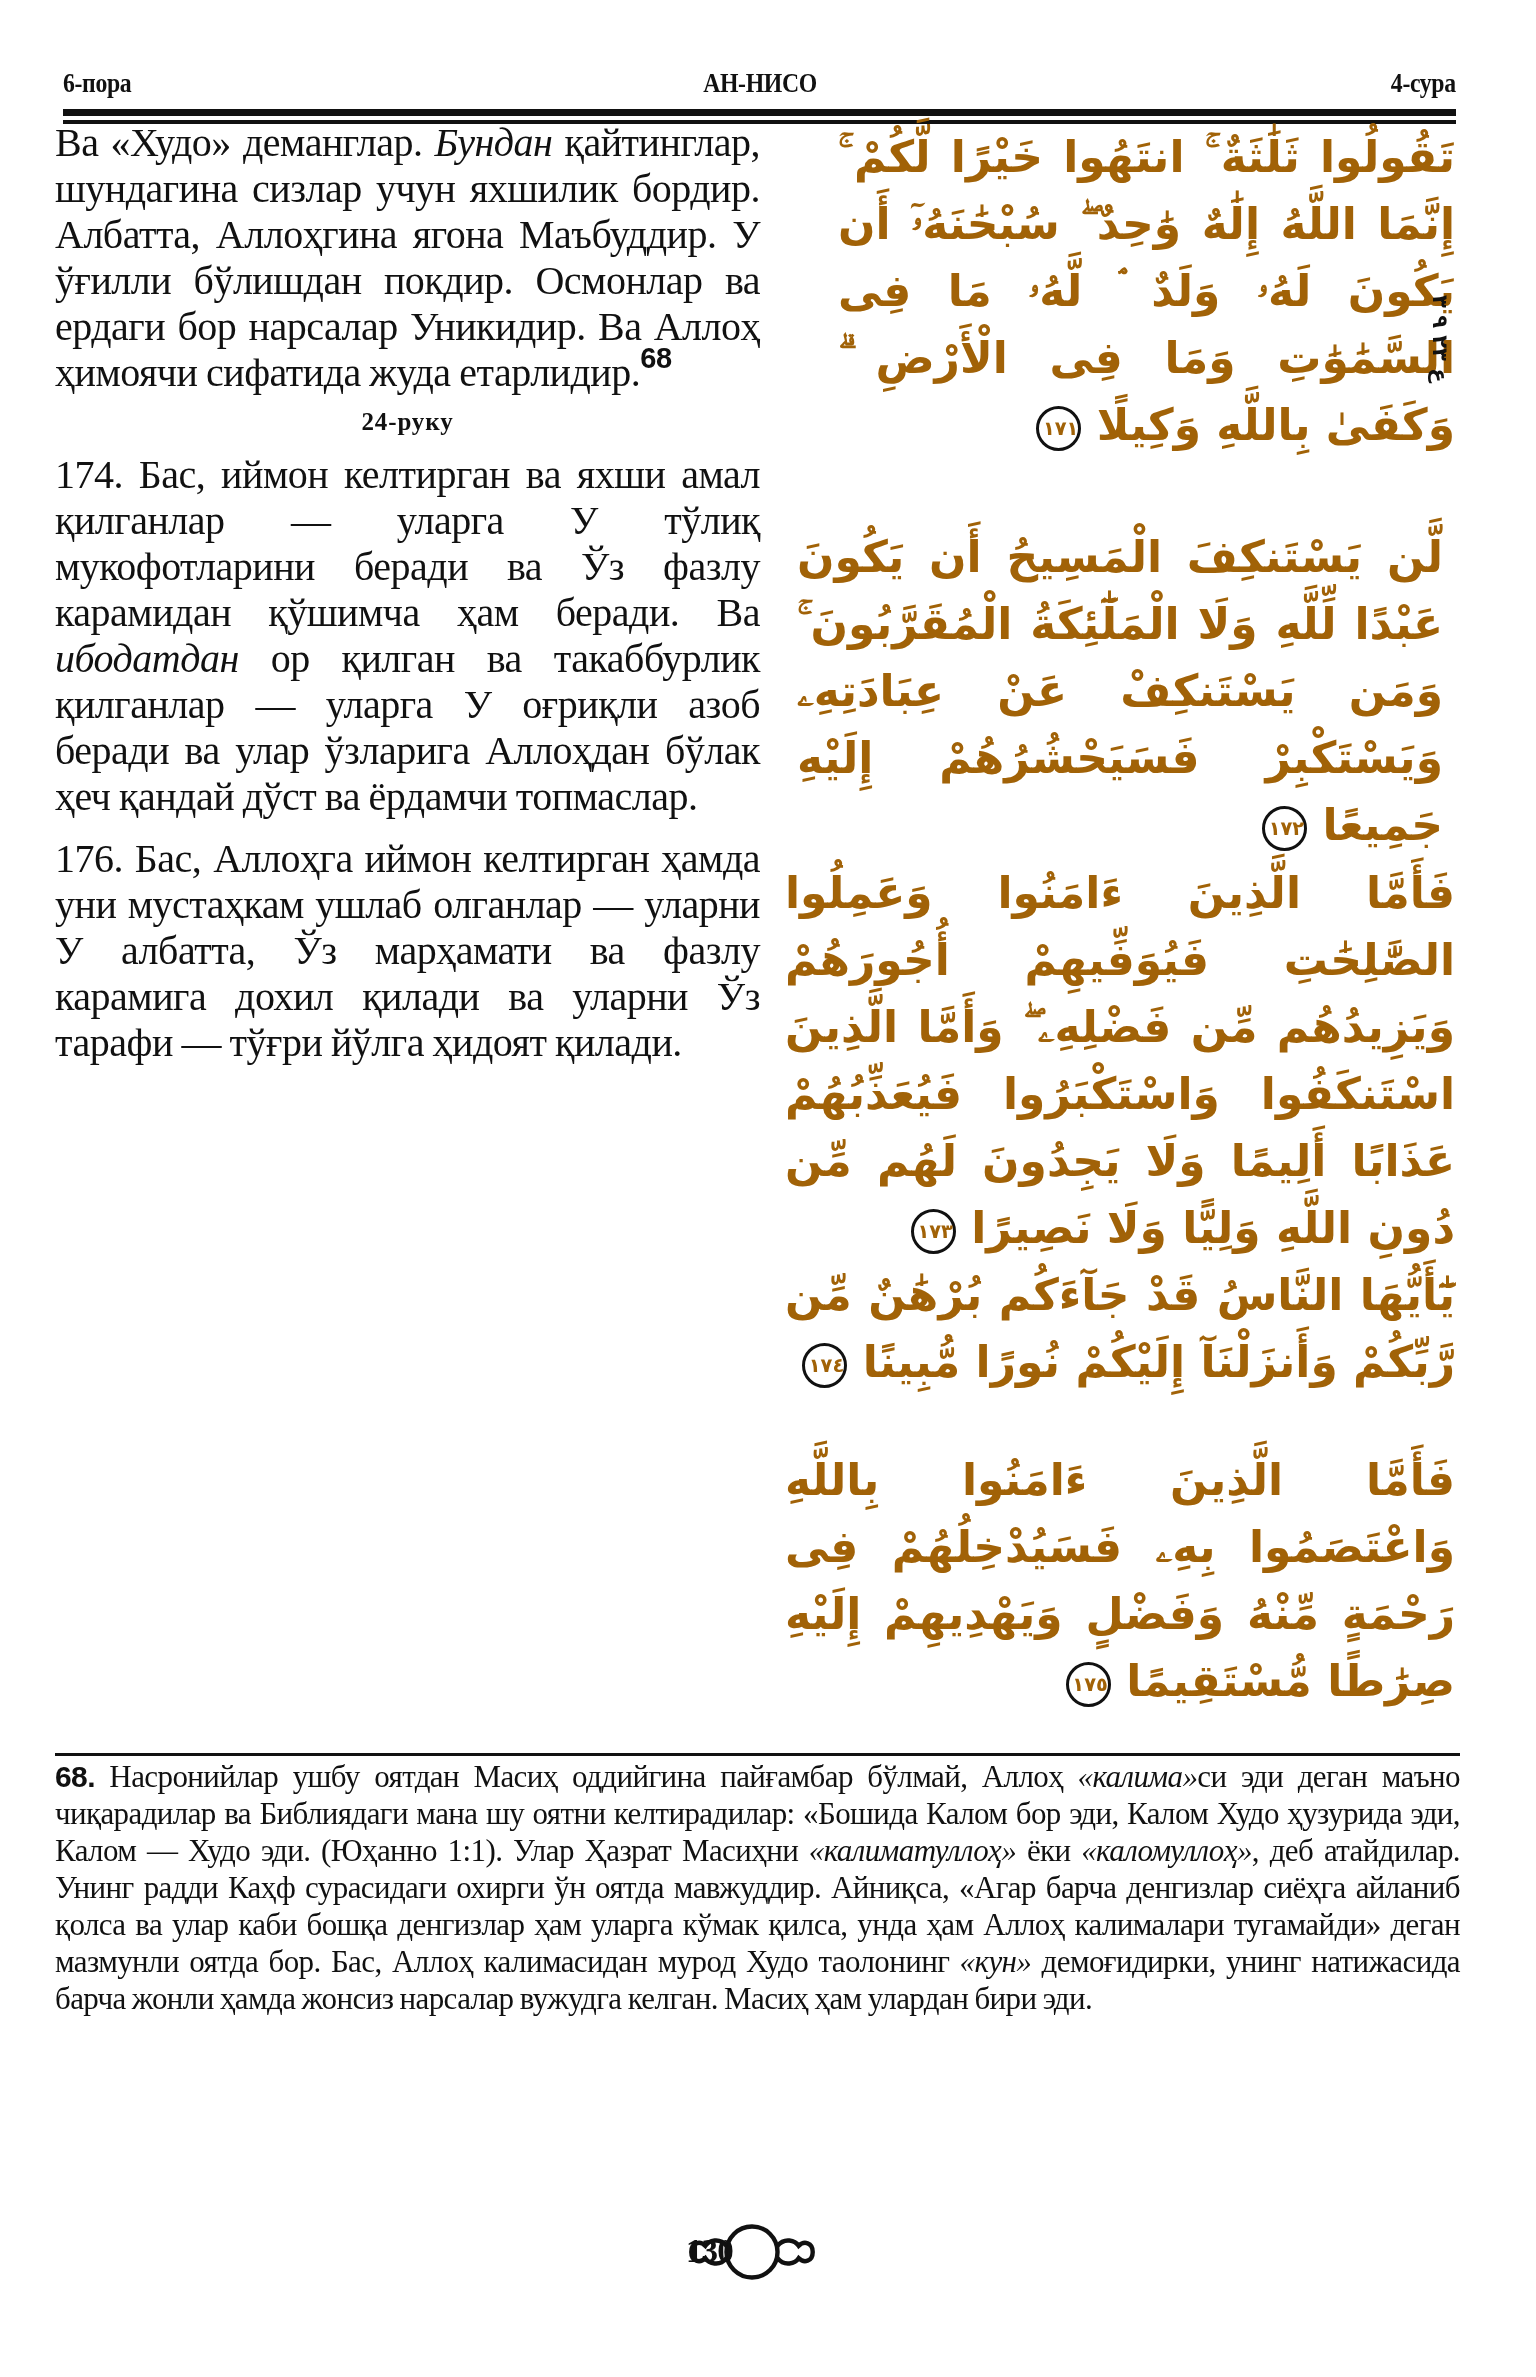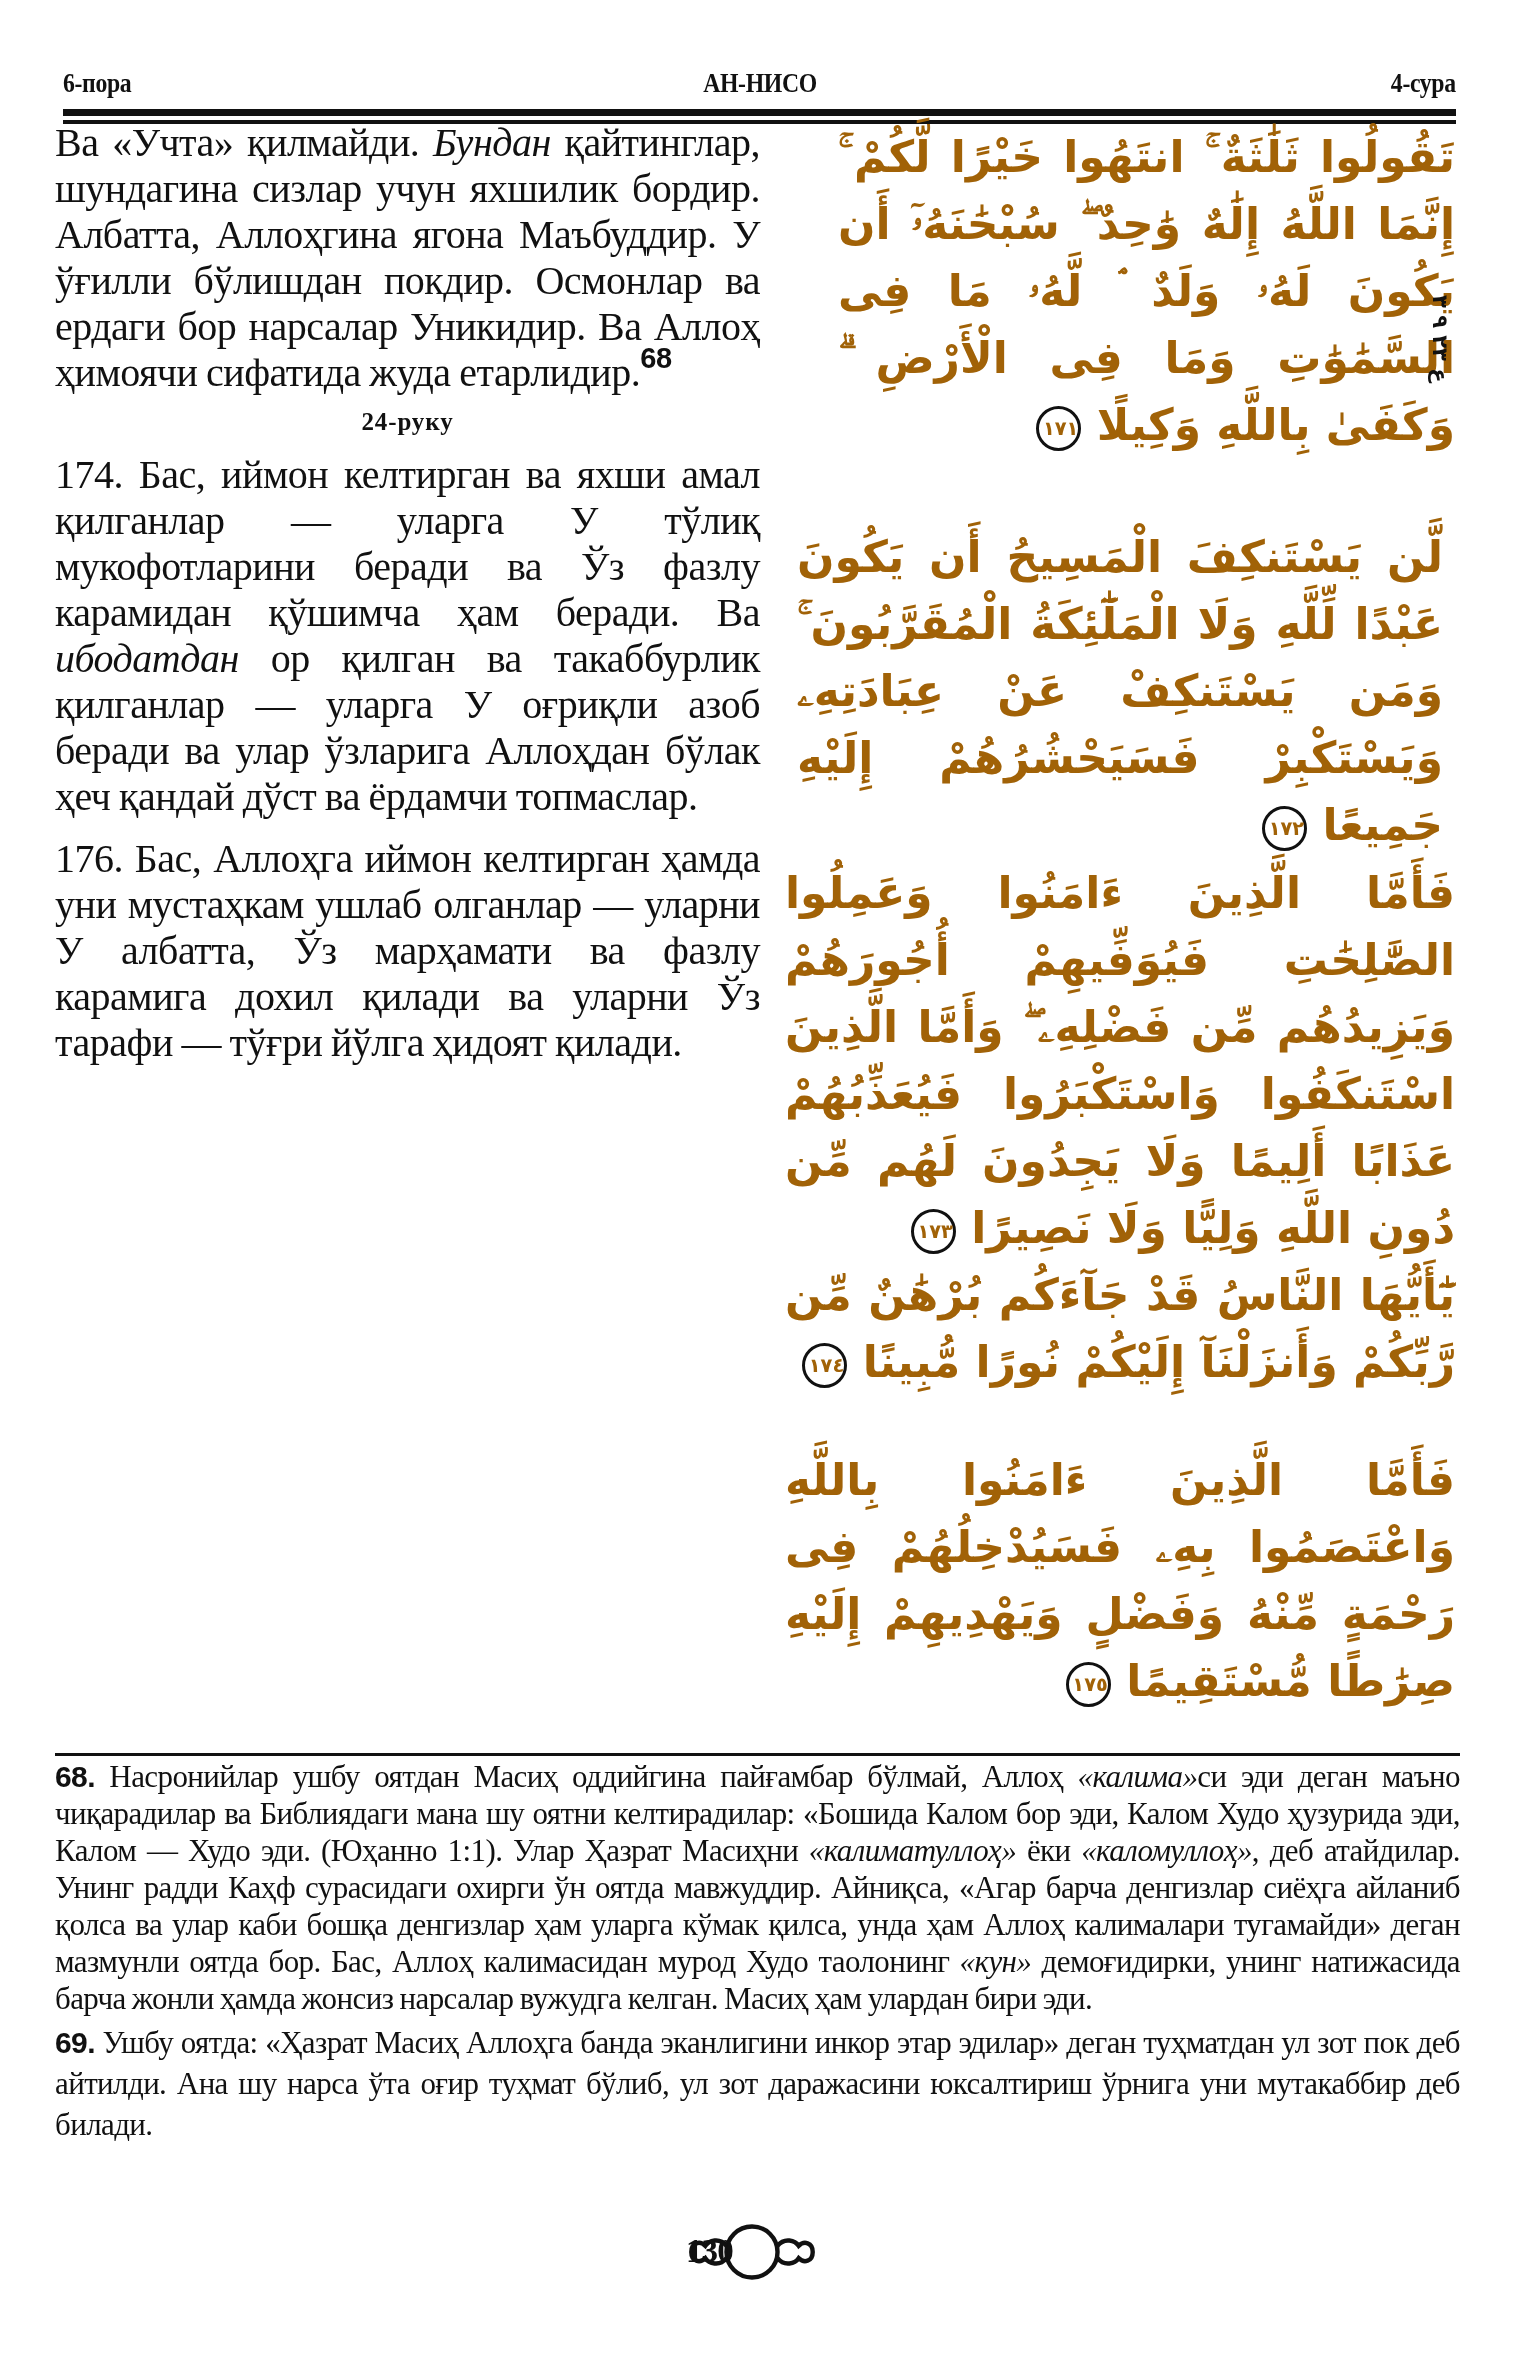--- a/index.html
+++ b/index.html
@@ -55,21 +55,21 @@
 
 <div class="page-header">
   <div class="hdr hdr-left">6-пора</div>
   <div class="hdr hdr-center">АН-НИСО</div>
   <div class="hdr hdr-right">4-сура</div>
   <div class="rule-thick"></div>
   <div class="rule-thin"></div>
 </div>
 
 <div class="col-left">
-  <p class="txt ayah-block"><span>Ва «Учта» қилмайди. </span><i>Бундан</i><span> қайтинглар, шундагина сизлар учун яхшилик бордир. Албатта, Аллоҳгина ягона Маъбуддир. У ўғилли бўлишдан покдир. Осмонлар ва ердаги бор нарсалар Уникидир. Ва Аллоҳ ҳимоячи сифатида жуда етарлидир.</span><sup>68</sup></p>
+  <p class="txt ayah-block"><span>Ва «Худо» деманглар. </span><i>Бундан</i><span> қайтинглар, шундагина сизлар учун яхшилик бордир. Албатта, Аллоҳгина ягона Маъбуддир. У ўғилли бўлишдан покдир. Осмонлар ва ердаги бор нарсалар Уникидир. Ва Аллоҳ ҳимоячи сифатида жуда етарлидир.</span><sup>68</sup></p>
 
   <div class="ruku">24-руку</div>
 
   <div class="gap-s"></div>
   <p class="txt ayah-block"><span>174. Бас, иймон келтирган ва яхши амал қилганлар — уларга У тўлиқ мукофотларини беради ва Ўз фазлу карамидан қўшимча ҳам беради. Ва </span><i>ибодатдан</i><span> ор қилган ва такаббурлик қилганлар — уларга У оғриқли азоб беради ва улар ўзларига Аллоҳдан бўлак ҳеч қандай дўст ва ёрдамчи топмаслар.</span></p>
   <div class="gap-s" style="height:3.5px"></div>
   <div class="gap-s"></div>
   <p class="txt ayah-block">176. Бас, Аллоҳга иймон келтирган ҳамда уни мустаҳкам ушлаб олганлар — уларни У албатта, Ўз марҳамати ва фазлу карамига дохил қилади ва уларни Ўз тарафи — тўғри йўлга ҳидоят қилади.</p>
 </div>
 
@@ -90,21 +90,20 @@
   <p class="arabic" style="margin:0;"><span>يَٰٓأَيُّهَا النَّاسُ قَدْ جَآءَكُم بُرْهَٰنٌ مِّن رَّبِّكُمْ وَأَنزَلْنَآ إِلَيْكُمْ نُورًا مُّبِينًا</span> <span class="ayah-num">١٧٤</span></p>
 </div>
 
 <div class="col-right" style="top:1446px;">
   <p class="arabic" style="margin:0;"><span>فَأَمَّا الَّذِينَ ءَامَنُوا بِاللَّهِ وَاعْتَصَمُوا بِهِۦ فَسَيُدْخِلُهُمْ فِى رَحْمَةٍ مِّنْهُ وَفَضْلٍ وَيَهْدِيهِمْ إِلَيْهِ صِرَٰطًا مُّسْتَقِيمًا</span> <span class="ayah-num">١٧٥</span></p>
 </div>
 
 <div class="fn-rule"></div>
 <div class="footnotes">
   <p class="fn" id="fn-0"><span class="fn-num">68.</span><span> Насронийлар ушбу оятдан Масиҳ оддийгина пайғамбар бўлмай, Аллоҳ </span><i>«калима»</i><span>си эди деган маъно чиқарадилар ва Библиядаги мана шу оятни келтирадилар: «Бошида Калом бор эди, Калом Худо ҳузурида эди, Калом — Худо эди. (Юҳанно 1:1). Улар Ҳазрат Масиҳни </span><i>«калиматуллоҳ»</i><span> ёки </span><i>«каломуллоҳ»</i><span>, деб атайдилар. Унинг радди Каҳф сурасидаги охирги ўн оятда мавжуддир. Айниқса, «Агар барча денгизлар сиёҳга айланиб қолса ва улар каби бошқа денгизлар ҳам уларга кўмак қилса, унда ҳам Аллоҳ калималари тугамайди» деган мазмунли оятда бор. Бас, Аллоҳ калимасидан мурод Худо таолонинг </span><i>«кун»</i><span> демоғидирки, унинг натижасида барча жонли ҳамда жонсиз нарсалар вужудга келган. Масиҳ ҳам улардан бири эди.</span></p>
-  <p class="fn fn2" id="fn-1"><span class="fn-num">69.</span><span> Ушбу оятда: «Ҳазрат Масиҳ Аллоҳга банда эканлигини инкор этар эдилар» деган туҳматдан ул зот пок деб айтилди. Ана шу нарса ўта оғир туҳмат бўлиб, ул зот даражасини юксалтириш ўрнига уни мутакаббир деб билади.</span></p>
 </div>
 
 <div class="page-num">
   <svg width="132" height="62" viewBox="0 0 150 70">
     <g fill="none" stroke="#111" stroke-width="5">
       <circle cx="75" cy="35" r="29"></circle>
       <path d="M46 28 C38 18, 26 22, 22 28 C16 22, 6 24, 6 35 C6 46, 16 48, 22 42 C26 48, 38 52, 46 42"></path>
       <path d="M104 28 C112 18, 124 22, 128 28 C134 22, 144 24, 144 35 C144 46, 134 48, 128 42 C124 48, 112 52, 104 42"></path>
     </g>
   </svg>

